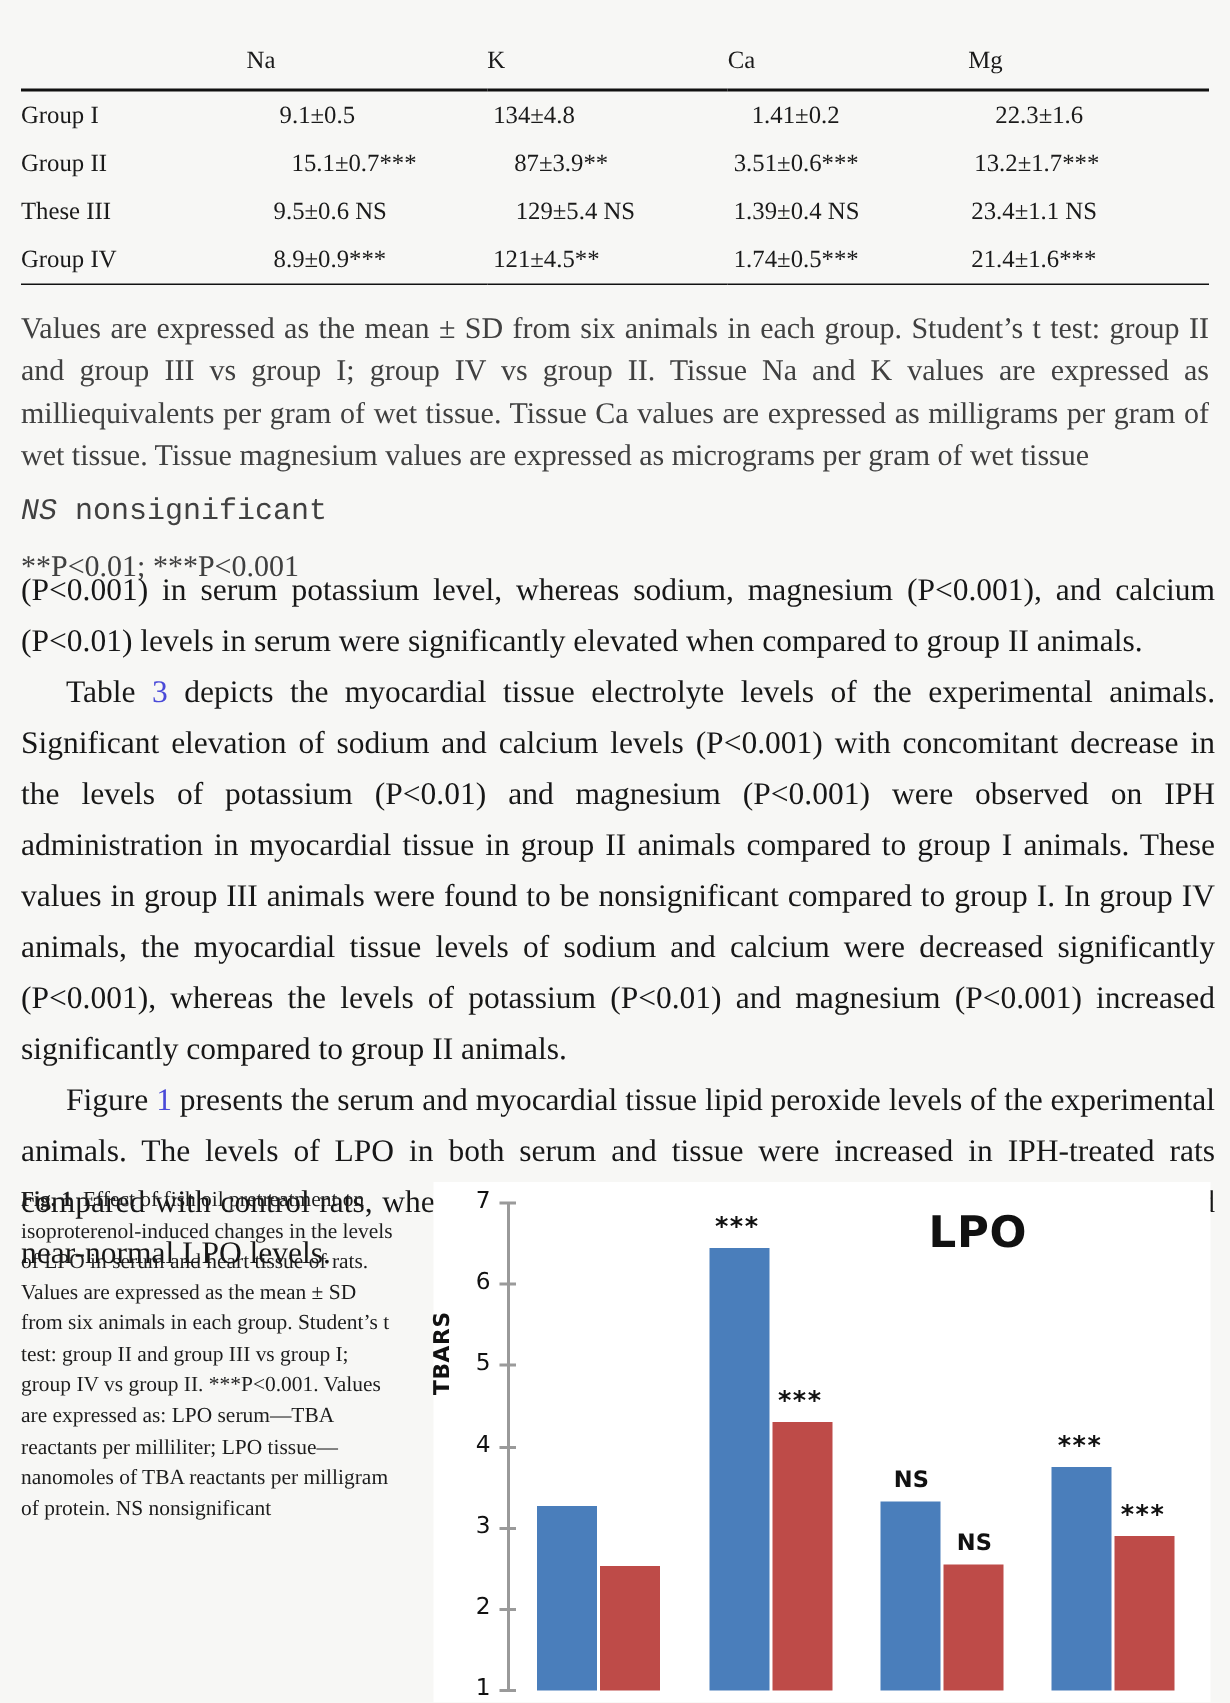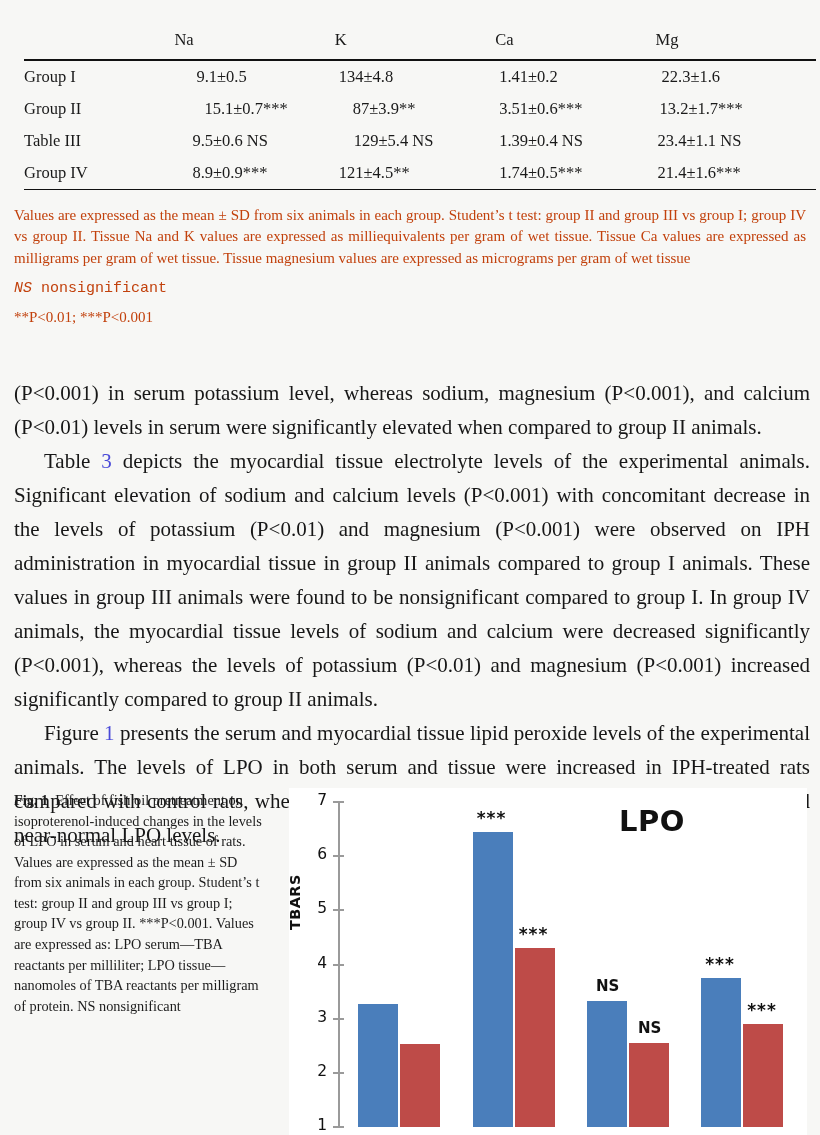--- a/index.html
+++ b/index.html
@@ -12,21 +12,21 @@
     background: #f7f7f5;
     font-family: "Liberation Serif", serif;
     color: #1a1a1a;
     position: relative;
     overflow: hidden;
   }
 
   
   .table-block {
     position: absolute;
-    left: 24px;
+    left: 14px;
     top: 26px;
     width: 792px;
   }
   table.data-table {
     width: 100%;
     border-collapse: collapse;
     font-size: 16.5px;
   }
   table.data-table th {
     font-weight: normal;
@@ -51,23 +51,23 @@
 
   
   .num-wrap { display: inline-block; }
 
   
   .footnotes {
     position: absolute;
     left: 14px;
     top: 205px;
     width: 792px;
-    font-size: 15px;
+    font-size: 20px;
     line-height: 1.42;
-    color: #c2410c;
+    color: #404040;
     text-align: justify;
   }
   .fn-line {
     margin: 0 0 0 0;
   }
   .fn-sub {
     margin-top: 9px;
     font-family: Liberation Mono, monospace;
   }
   .fn-sub2 {
@@ -202,32 +202,32 @@
         <th class="col-num">K</th>
         <th class="col-num">Ca</th>
         <th class="col-num">Mg</th>
       </tr>
     </thead>
     <tbody>
       <tr>
         <td>Group I</td>
         <td class="cell-num"><span class="num-wrap" style="margin-left:22px">9.1±0.5</span></td>
         <td class="cell-num"><span class="num-wrap" style="margin-left:4px">134±4.8</span></td>
-        <td class="cell-num"><span class="num-wrap" style="margin-left:4px">1.41±0.2</span></td>
-        <td class="cell-num"><span class="num-wrap" style="margin-left:6px">22.3±1.6</span></td>
+        <td class="cell-num"><span class="num-wrap" style="margin-left:16px">1.41±0.2</span></td>
+        <td class="cell-num"><span class="num-wrap" style="margin-left:18px">22.3±1.6</span></td>
       </tr>
       <tr>
         <td>Group II</td>
         <td class="cell-num"><span class="num-wrap" style="margin-left:30px">15.1±0.7***</span></td>
         <td class="cell-num"><span class="num-wrap" style="margin-left:18px">87±3.9**</span></td>
         <td class="cell-num"><span class="num-wrap" style="margin-left:4px">3.51±0.6***</span></td>
         <td class="cell-num"><span class="num-wrap" style="margin-left:4px">13.2±1.7***</span></td>
       </tr>
       <tr>
-        <td>Table III</td>
+        <td>These III</td>
         <td class="cell-num"><span class="num-wrap" style="margin-left:18px">9.5±0.6 NS</span></td>
         <td class="cell-num"><span class="num-wrap" style="margin-left:19px">129±5.4 NS</span></td>
         <td class="cell-num"><span class="num-wrap" style="margin-left:4px">1.39±0.4 NS</span></td>
         <td class="cell-num"><span class="num-wrap" style="margin-left:2px">23.4±1.1 NS</span></td>
       </tr>
       <tr>
         <td>Group IV</td>
         <td class="cell-num"><span class="num-wrap" style="margin-left:18px">8.9±0.9***</span></td>
         <td class="cell-num"><span class="num-wrap" style="margin-left:4px">121±4.5**</span></td>
         <td class="cell-num"><span class="num-wrap" style="margin-left:4px">1.74±0.5***</span></td>

